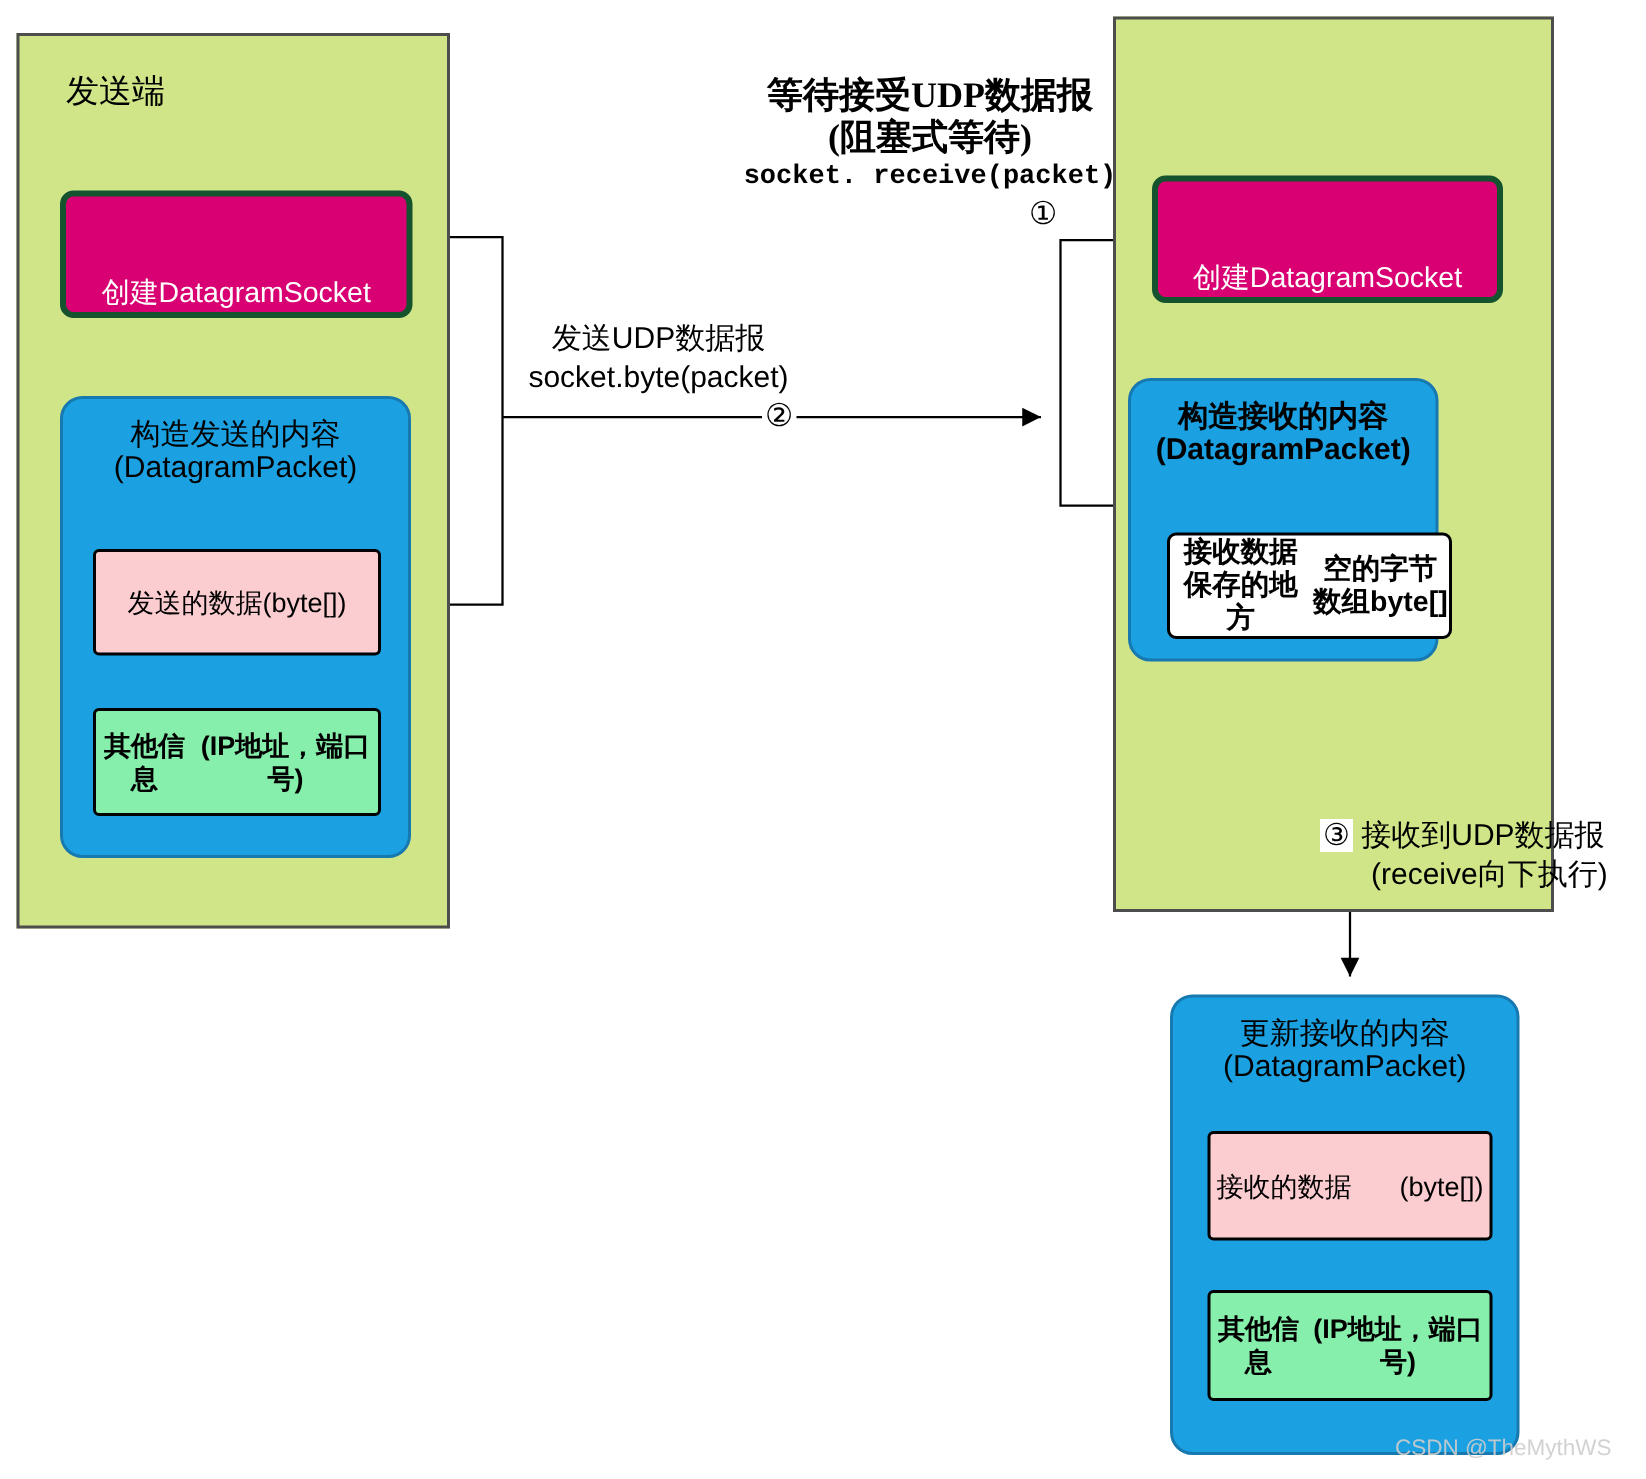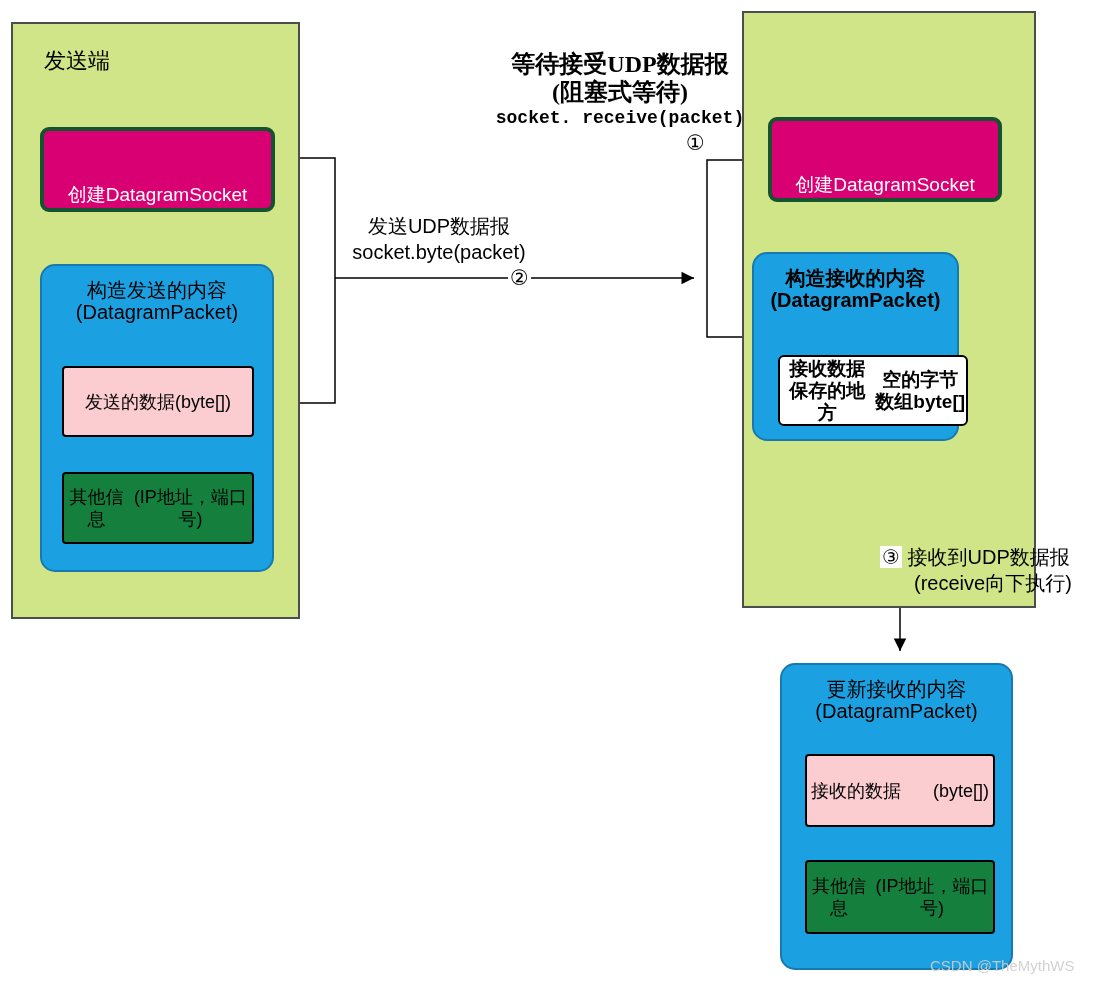--- a/index.html
+++ b/index.html
@@ -26,21 +26,21 @@
   }
   .blue-title{
     margin-top:13px;font-size:20px;line-height:22px;color:#000;
   }
   .inner-box{
     position:absolute;border:2px solid #000;border-radius:4px;box-sizing:border-box;
     display:flex;flex-direction:row;align-items:center;justify-content:center;
     font-size:18px;line-height:22px;color:#000;text-align:center;
   }
   .inner-pink{background:#fbcdd0;}
-  .inner-orange{background:#15803d;}
+  .inner-orange{background:#86efac;font-weight:bold;}
   .inner-white{background:#ffffff;border-radius:6px;font-size:19px;line-height:22px;}
 
   .note{position:absolute;text-align:center;color:#000;}
   .note-wait{left:486px;top:50px;width:268px;}
   .note-wait .serif-line{
     font-family:Liberation Serif, serif;font-weight:bold;
     font-size:24px;line-height:28px;
   }
   .note-wait .mono-line{
     font-family:"Liberation Mono","DejaVu Sans Mono",monospace;font-weight:bold;

